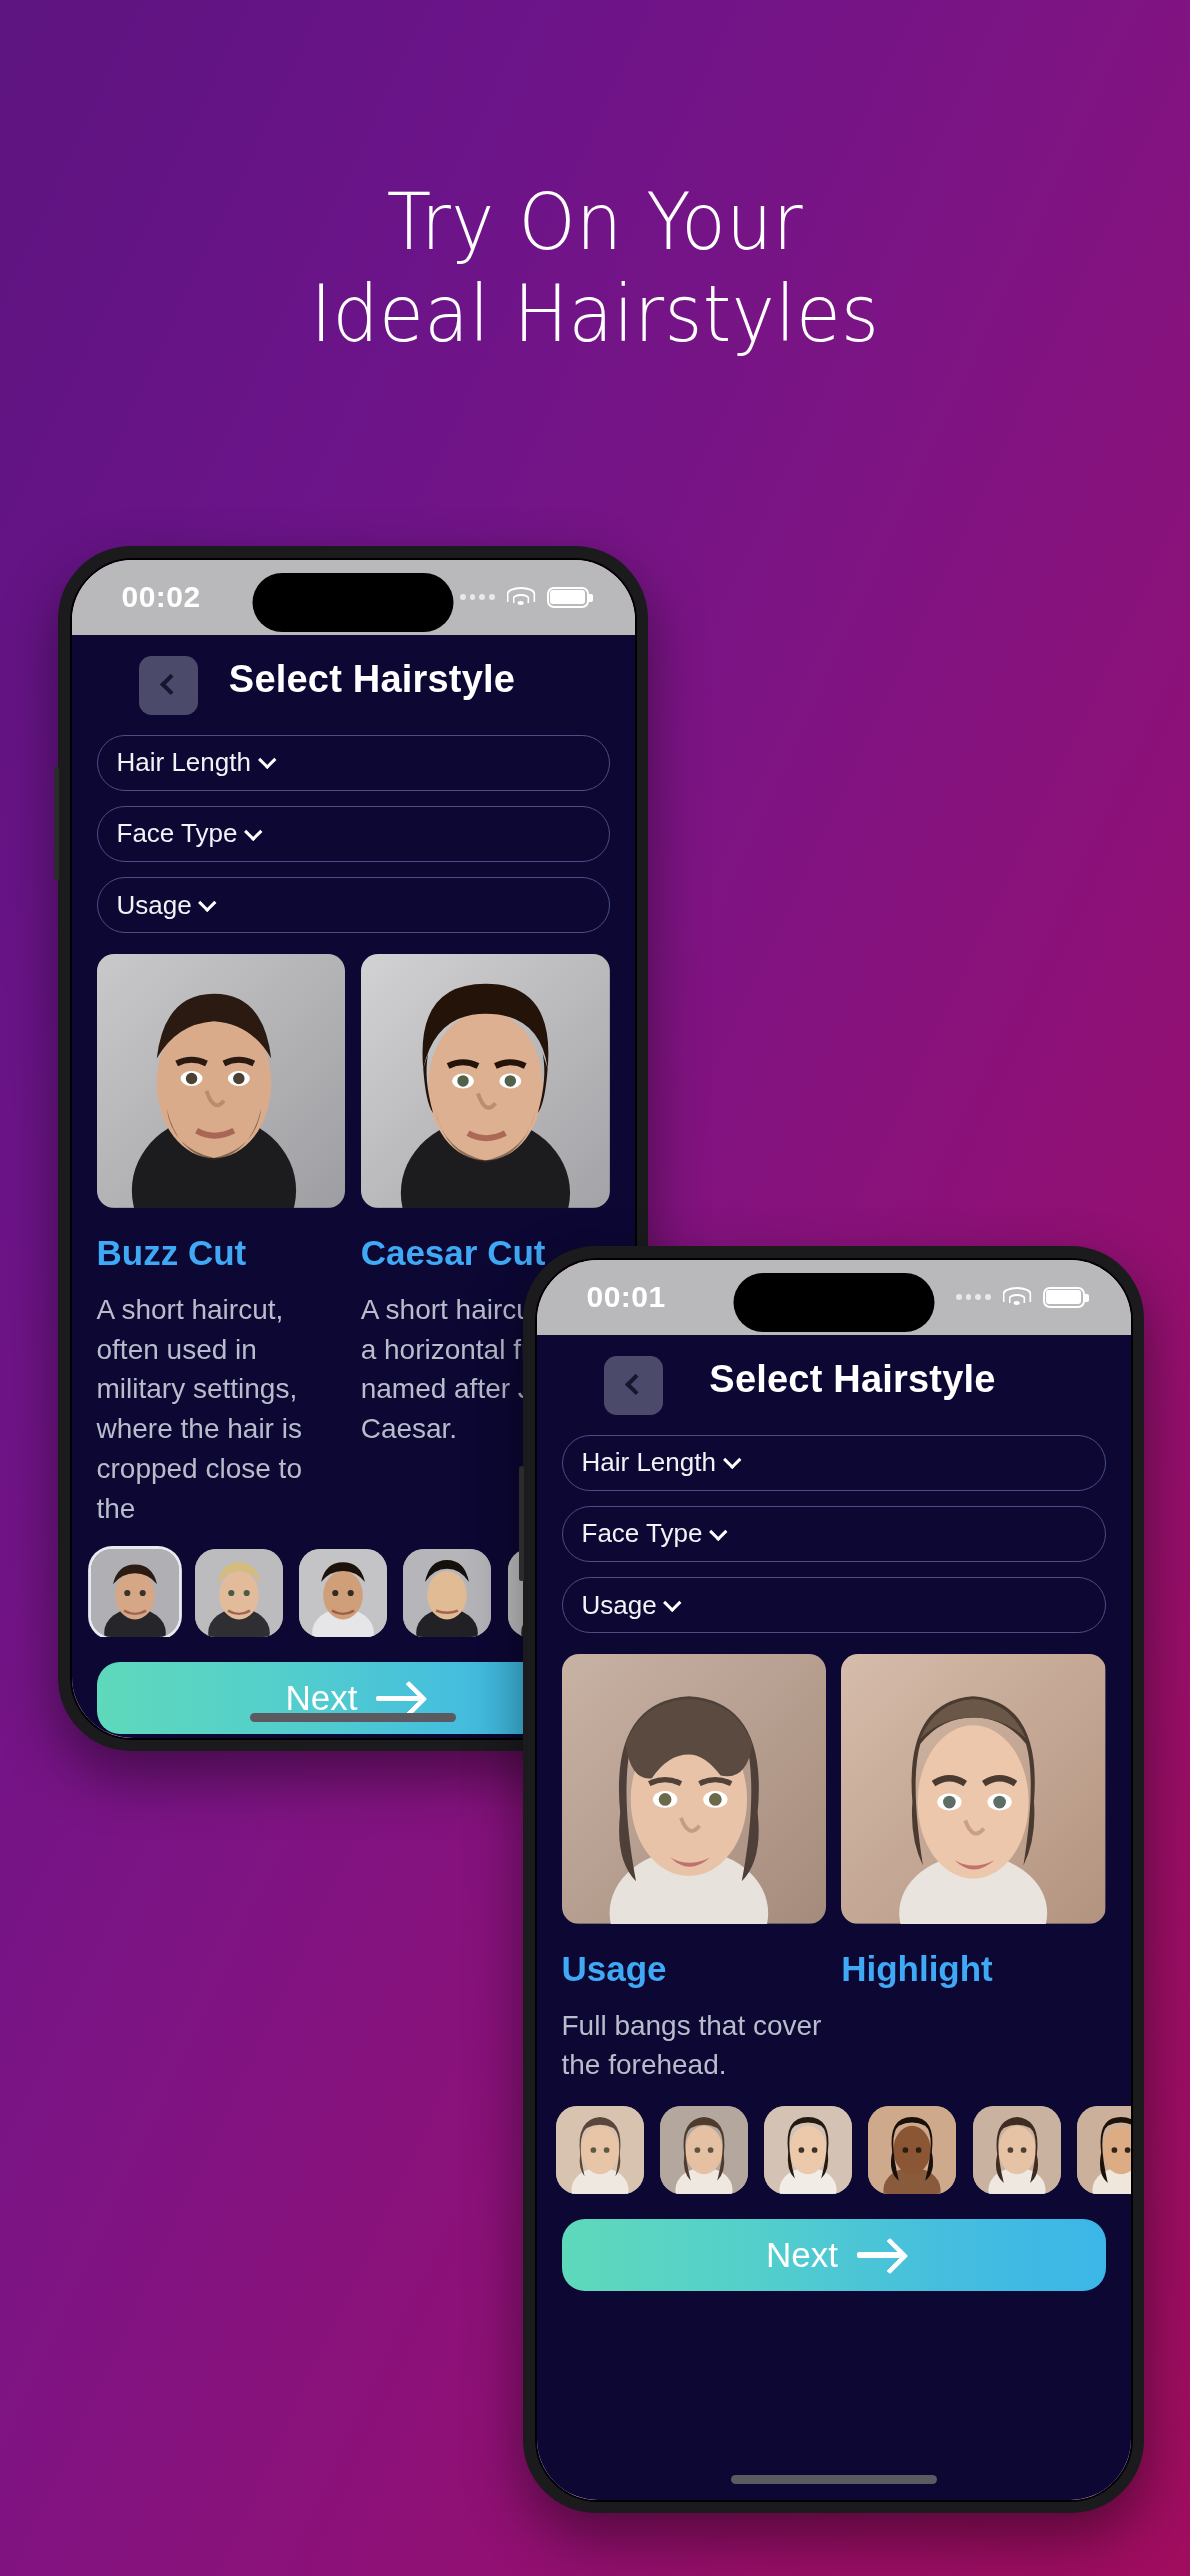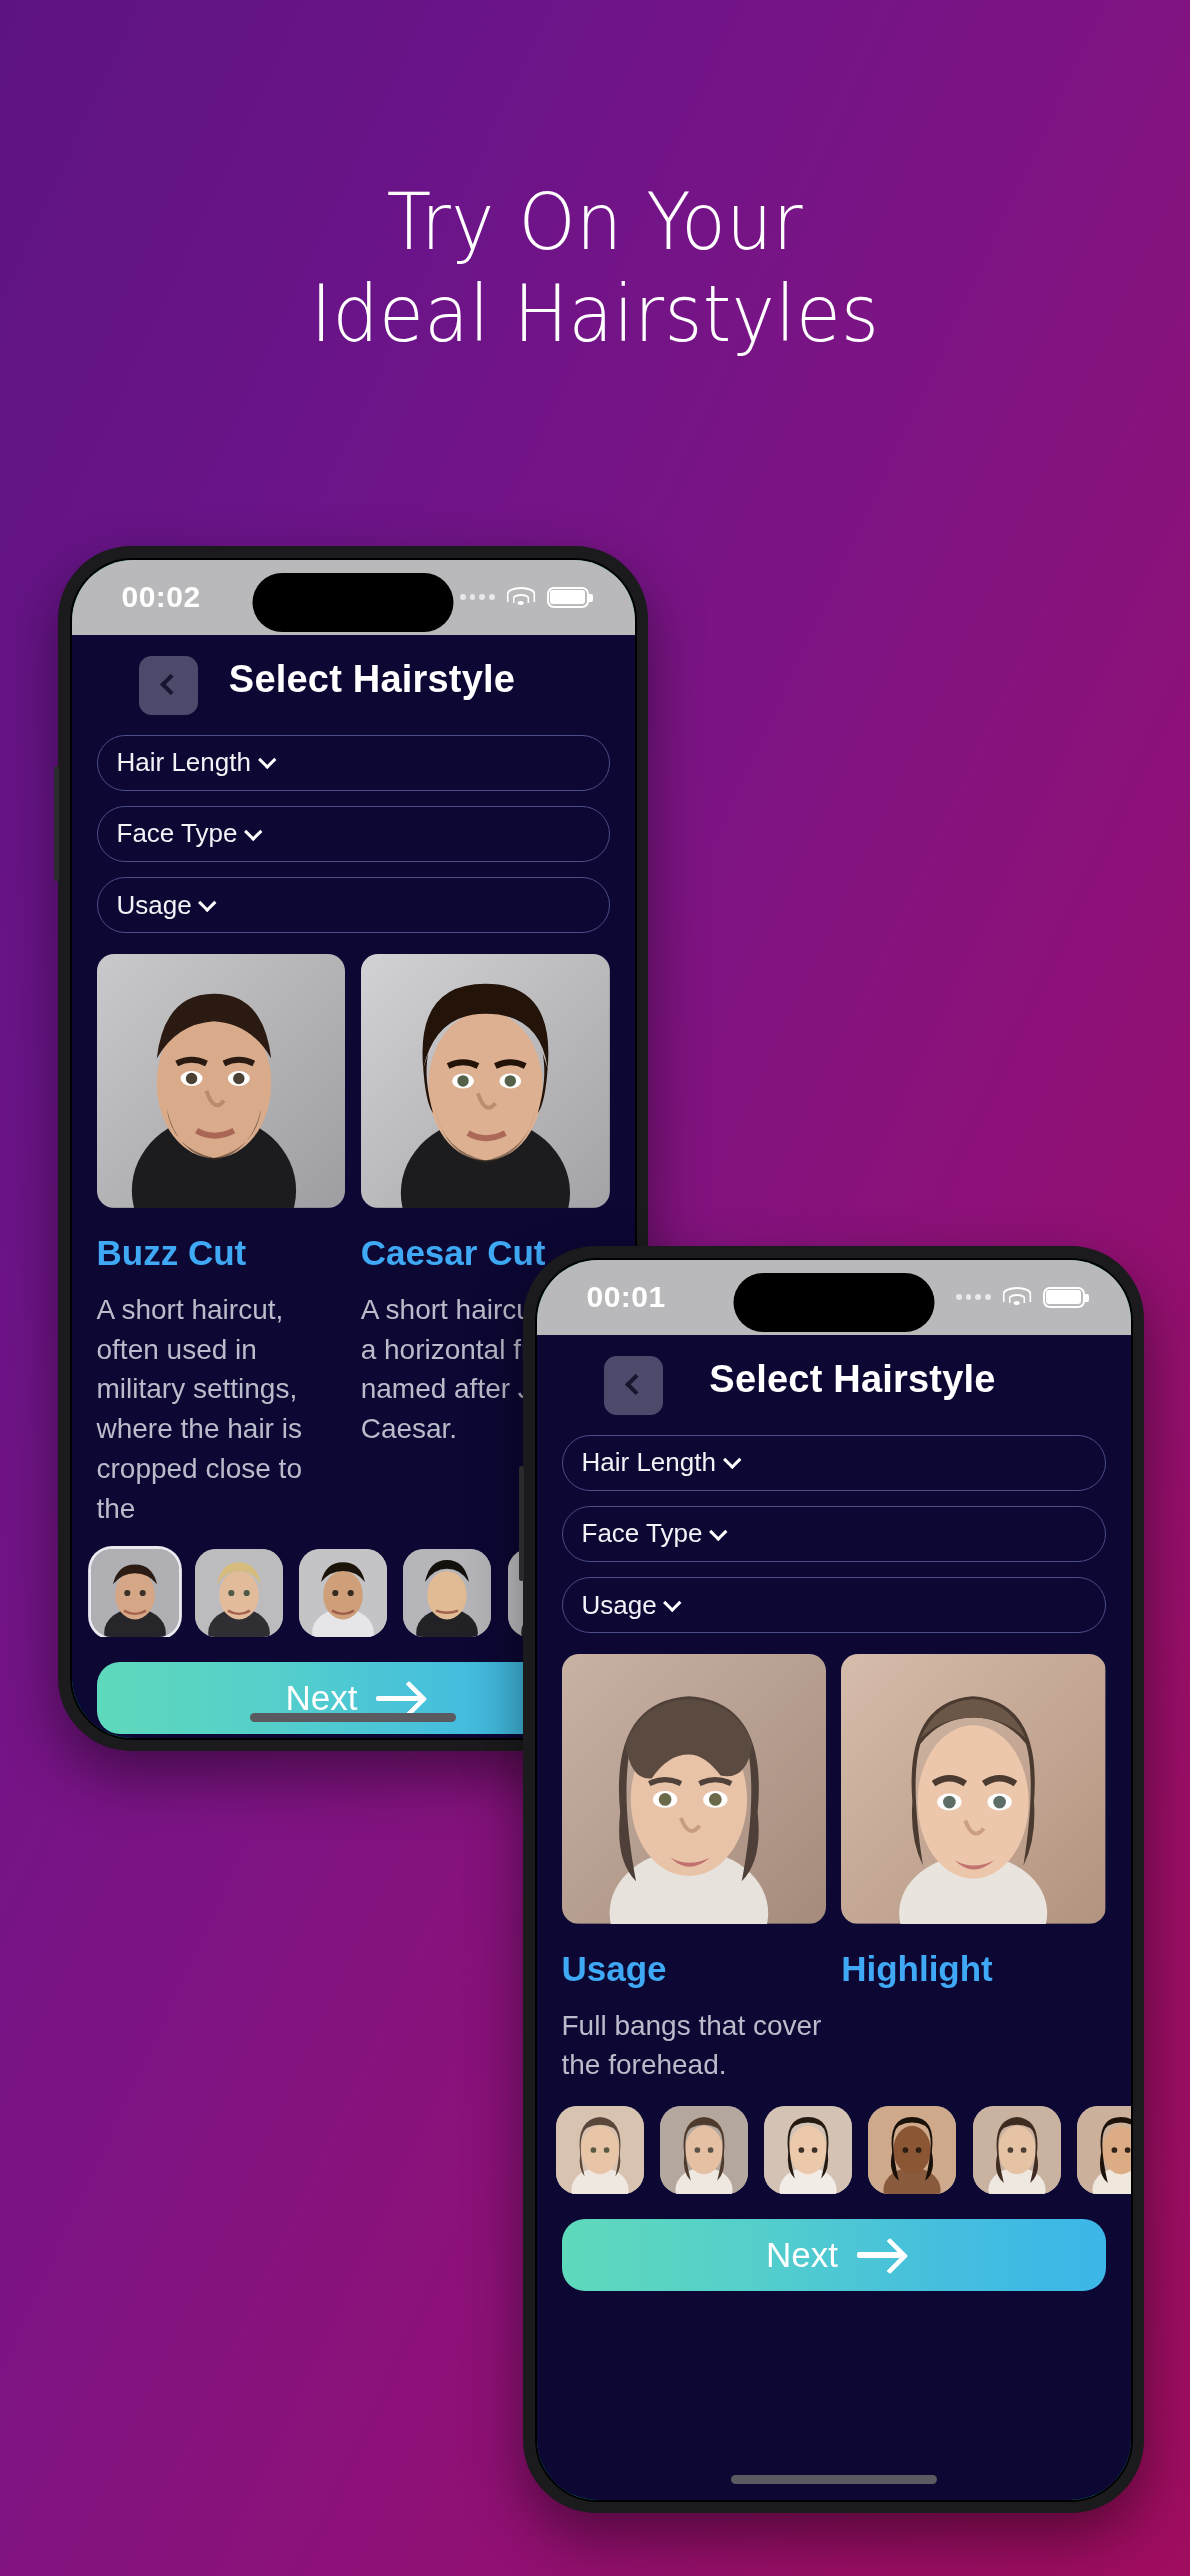--- a/index.html
+++ b/index.html
@@ -28,21 +28,21 @@
     background:#1b1b1d;
     padding:11.5px;
     box-shadow:0 25px 58px rgba(0,0,0,.45);
   }
   .phone::after{ 
     content:""; position:absolute; left:-3.8px; top:220px;
     width:4.8px; height:115px; background:#2b2b2e; border-radius:2.9px;
   }
   .phone-inner{
     position:relative; width:100%; height:100%;
-    border-radius:63px; overflow:hidden; background:#0f766e;
+    border-radius:63px; overflow:hidden; background:#f0abfc;
     border:2.9px solid #000;
   }
 
   #phone-back{ left:58px; top:546px; width:590px; height:1205px; }
   #phone-front{ left:523px; top:1246px; width:621px; height:1267px; z-index:5; }
 
   
   .statusbar{
     height:75px; background:#b9b9bb;
     display:flex; align-items:center; justify-content:space-between;

